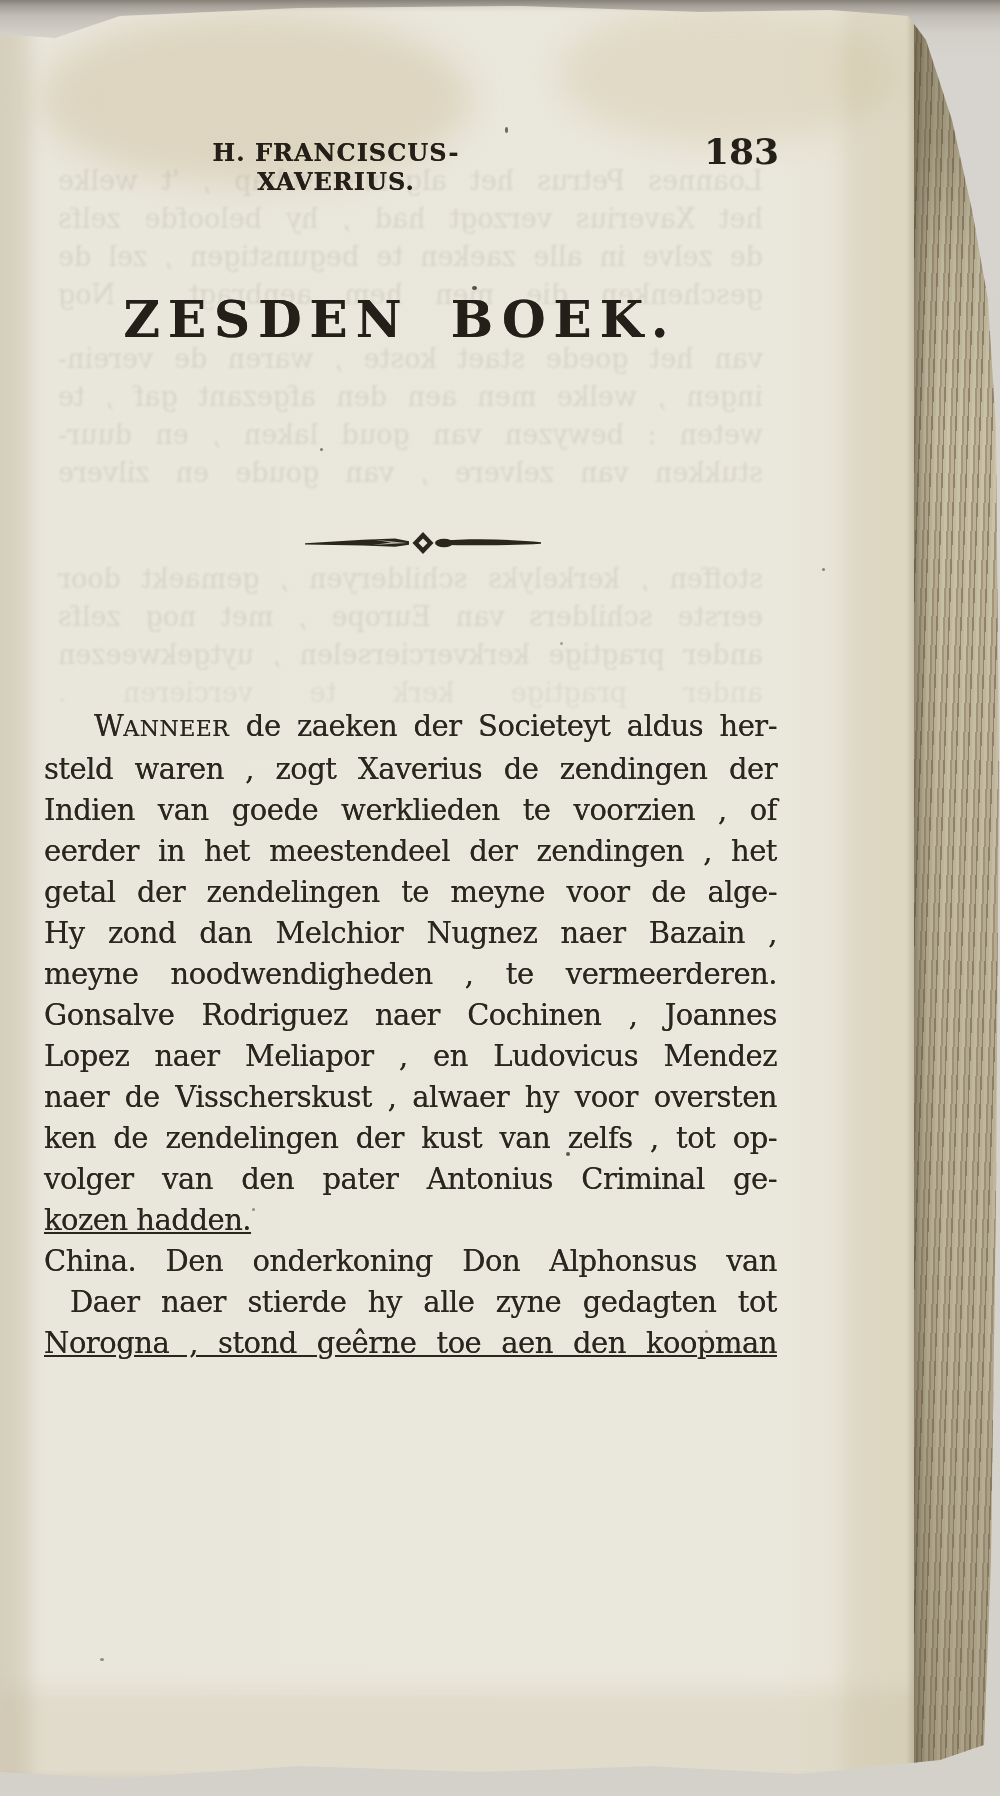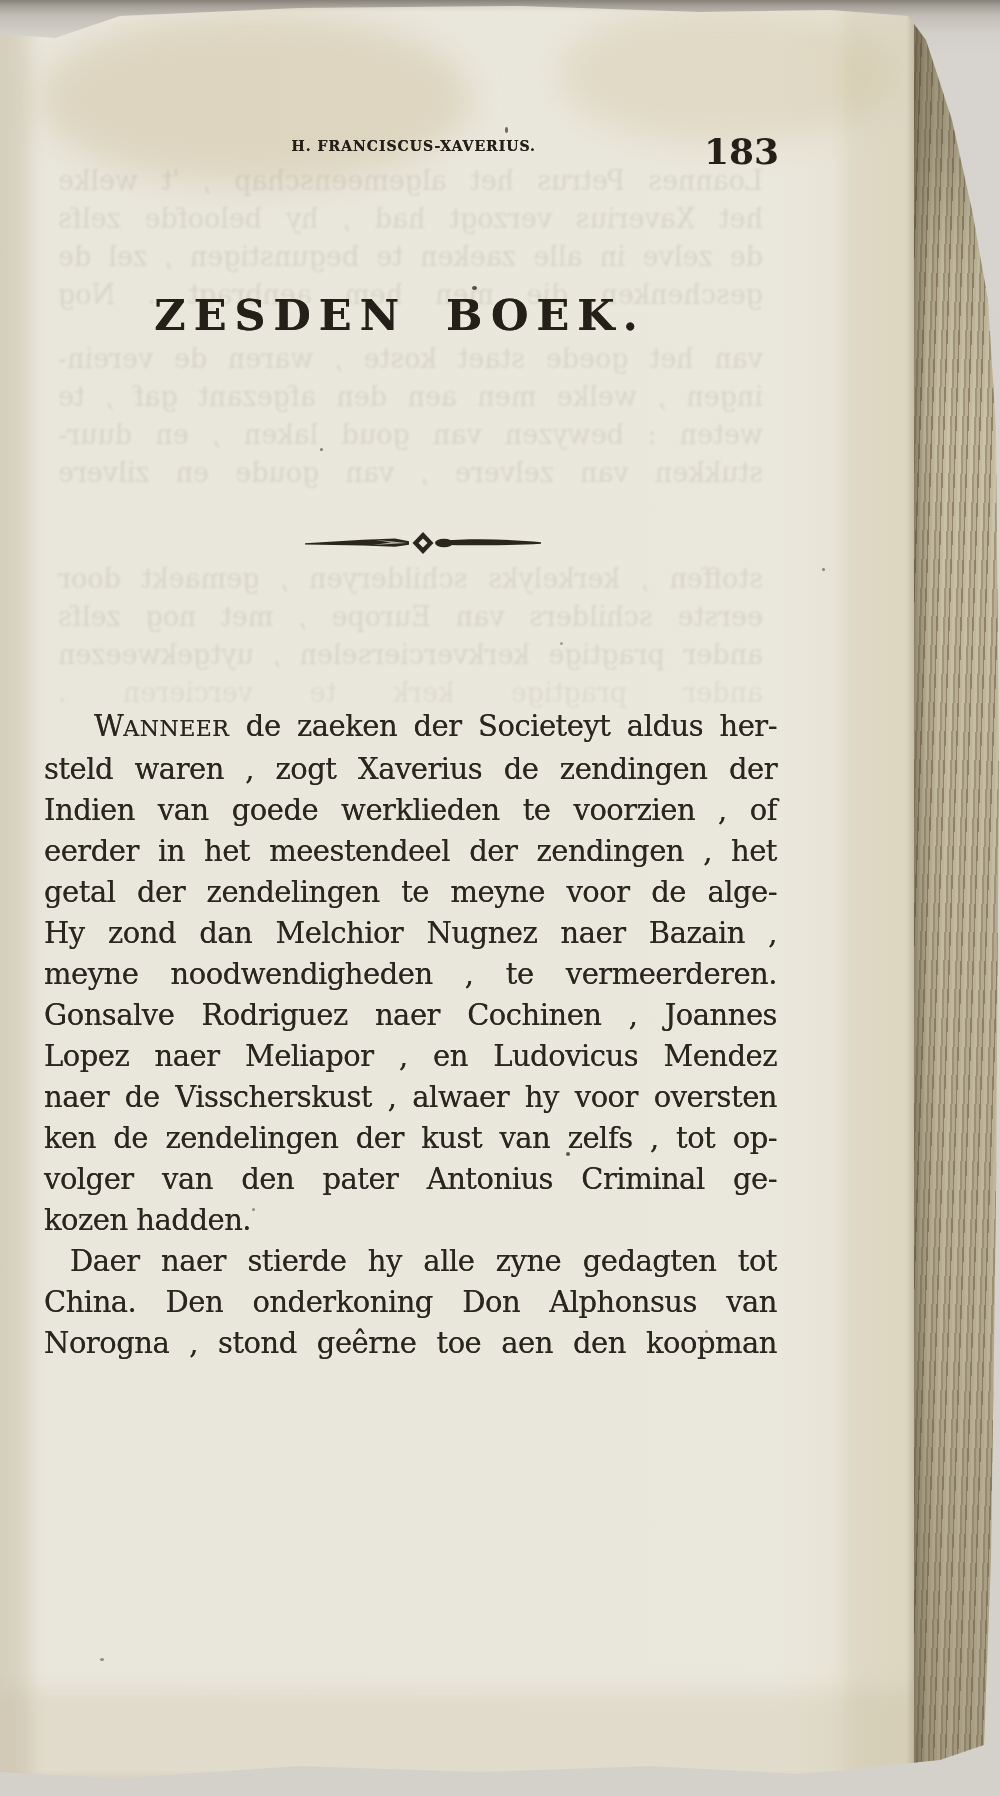--- a/index.html
+++ b/index.html
@@ -33,36 +33,36 @@
   .fore{
     position:absolute;top:0;bottom:0;right:0;width:86px;z-index:6;
     background:
       linear-gradient(180deg, rgba(82,72,48,.38) 0px, rgba(82,72,48,.30) 140px, rgba(82,72,48,.10) 260px, rgba(0,0,0,0) 430px, rgba(110,98,70,.16) 75%, rgba(96,85,58,.30) 100%),
       linear-gradient(90deg, rgba(68,58,38,.42) 0px, rgba(68,58,38,.12) 12px, rgba(0,0,0,0) 28px),
       repeating-linear-gradient(92deg, #cbc2aa 0px 3px, #a2977c 3px 5px, #bdb298 5px 8px, #8f8369 8px 9.5px, #c4ba9f 9.5px 12px);
   }
   .fore-seam{position:absolute;top:0;bottom:0;right:82px;width:12px;z-index:5;
     background:linear-gradient(90deg,rgba(0,0,0,0),rgba(95,84,58,.30));}
 
-  .running{position:absolute;top:138px;left:136px;width:400px;text-align:right;
-    font-size:14px;font-weight:700;letter-spacing:1px;color:#241f18;z-index:3;
+  .running{position:absolute;top:138px;left:136px;width:400px;text-align:center;
+    font-size:24px;font-weight:700;letter-spacing:1px;color:#241f18;z-index:3;
     text-shadow:0 0 .5px rgba(36,31,24,.9);}
   .pagenum{position:absolute;top:130px;left:704px;font-size:36px;font-weight:700;color:#241f18;z-index:3;}
   .heading{position:absolute;top:290px;left:40px;width:720px;text-align:center;
-    font-size:43px;font-weight:700;letter-spacing:8px;word-spacing:16px;color:#241f18;z-index:3;
+    font-size:50px;font-weight:700;letter-spacing:8px;word-spacing:16px;color:#241f18;z-index:3;
     text-shadow:0 0 .6px rgba(36,31,24,.85);}
   .ornament{position:absolute;left:303px;top:530px;z-index:3;}
 
   .bodytext{position:absolute;left:44px;top:706px;width:733px;z-index:3;}
   .bline{
     width:733px;text-align:justify;text-align-last:justify;line-height:41px;
     font-size:29px;letter-spacing:-0.5px;color:#2b2520;
     text-shadow:0 0 .6px rgba(43,37,32,.8);
   }
-  .bline.endline{text-align-last:left;}
+  .bline.endline{text-align-last:left;text-decoration:underline;}
   .bline.indent1{text-indent:50px;}
   .bline.indent2{text-indent:26px;}
   .lead-rest{white-space:pre-wrap;}
   .smallcaps{font-size:22px;letter-spacing:.5px;}
 
   .bleed{position:absolute;left:58px;width:705px;z-index:2;
     font-size:27px;line-height:38px;color:#6f6959;opacity:.14;filter:blur(1.3px);
     transform:scaleX(-1);text-align:justify;text-align-last:justify;}
 
   .speck{position:absolute;background:#3a332a;border-radius:50%;z-index:4;}
@@ -120,22 +120,22 @@
       <div class="bline">eerder in het meestendeel der zendingen , het</div>
       <div class="bline">getal der zendelingen te meyne voor de alge-</div>
       <div class="bline">Hy zond dan Melchior Nugnez naer Bazain ,</div>
       <div class="bline">meyne noodwendigheden , te vermeerderen.</div>
       <div class="bline">Gonsalve Rodriguez naer Cochinen , Joannes</div>
       <div class="bline">Lopez naer Meliapor , en Ludovicus Mendez</div>
       <div class="bline">naer de Visscherskust , alwaer hy voor oversten</div>
       <div class="bline">ken de zendelingen der kust van zelfs , tot op-</div>
       <div class="bline">volger van den pater Antonius Criminal ge-</div>
       <div class="bline endline">kozen hadden.</div>
+      <div class="bline">China. Den onderkoning Don Alphonsus van</div>
       <div class="bline indent2">Daer naer stierde hy alle zyne gedagten tot</div>
-      <div class="bline">China. Den onderkoning Don Alphonsus van</div>
       <div class="bline endline" style="text-align-last:justify">Norogna , stond geêrne toe aen den koopman</div>
     </div>
 
     <div class="speck" style="left:472px;top:286px;width:5px;height:4px;opacity:.85"></div>
     <div class="speck" style="left:505px;top:127px;width:3px;height:6px;opacity:.7"></div>
     <div class="speck" style="left:566px;top:1152px;width:4px;height:4px;opacity:.8"></div>
     <div class="speck" style="left:320px;top:448px;width:3px;height:3px;opacity:.6"></div>
     <div class="speck" style="left:822px;top:568px;width:3px;height:3px;opacity:.55"></div>
     <div class="speck" style="left:100px;top:1658px;width:4px;height:3px;opacity:.5"></div>
     <div class="speck" style="left:705px;top:1330px;width:3px;height:3px;opacity:.5"></div>

